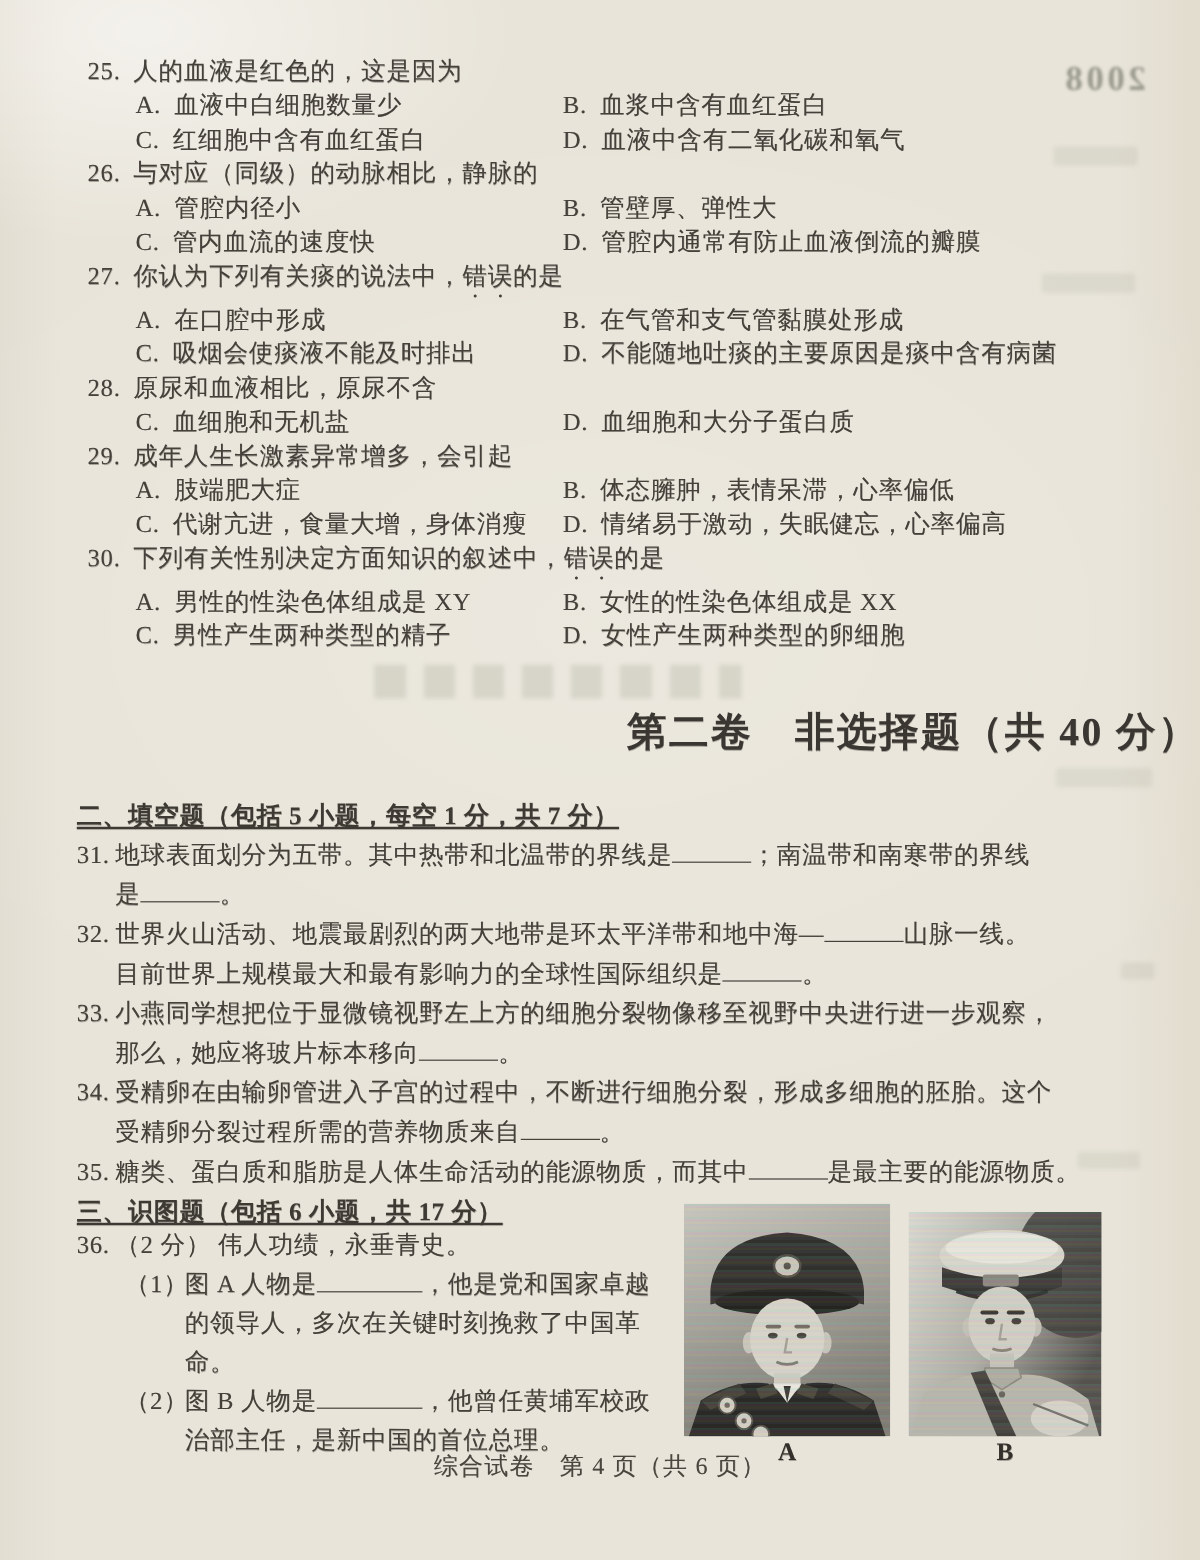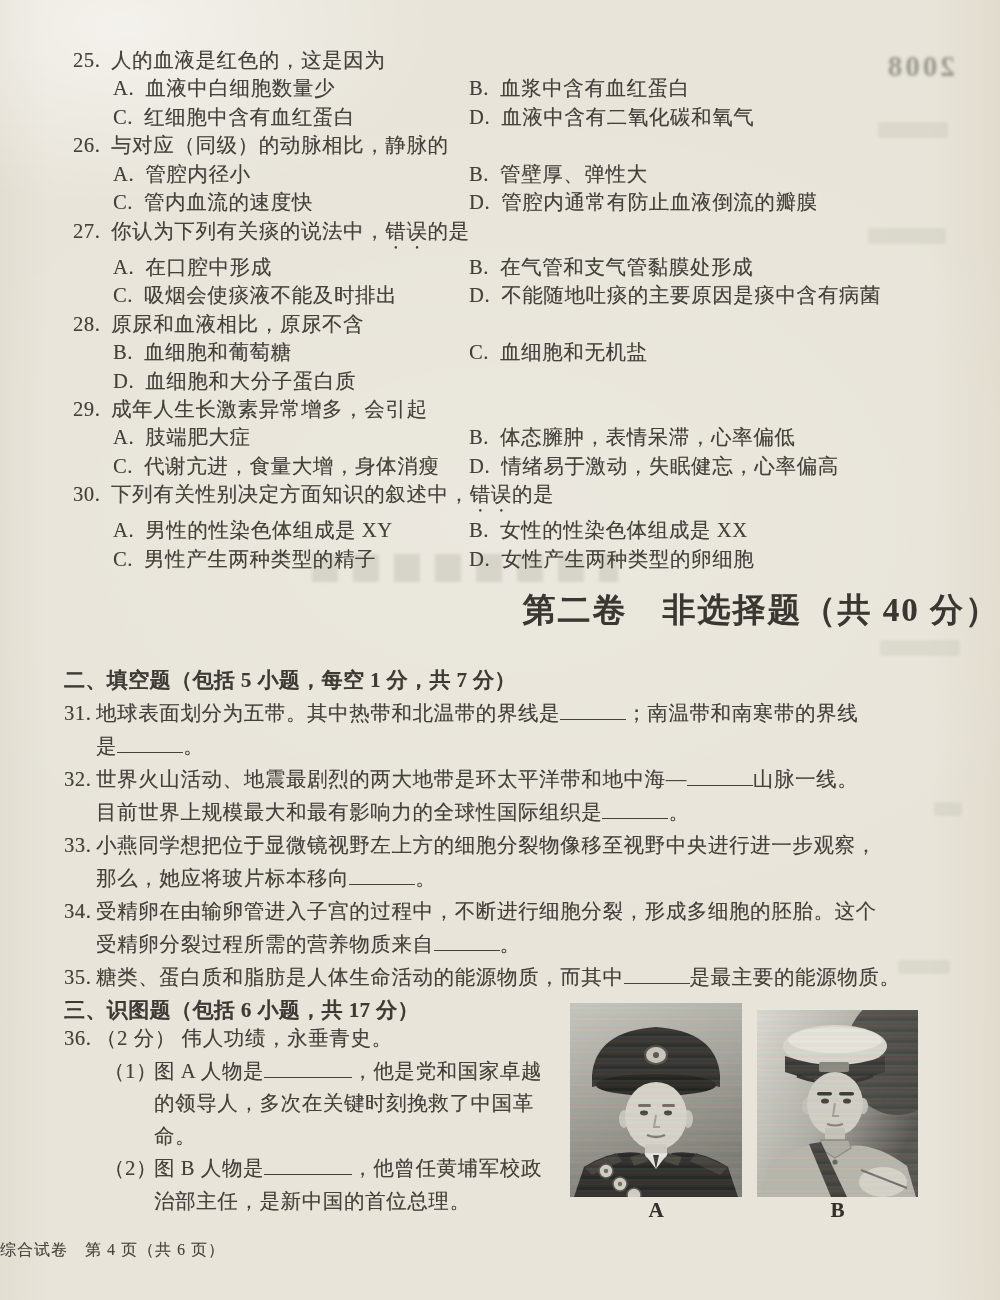--- a/index.html
+++ b/index.html
@@ -27,21 +27,21 @@
     text-emphasis:filled dot #44403a; -webkit-text-emphasis:filled dot #44403a;
     text-emphasis-position:under left; -webkit-text-emphasis-position:under;
   }
 
   
   .part2{position:absolute;top:588px;left:0;width:100%;margin:0;text-align:right;
     font-size:33px;font-weight:bold;color:#3a3732;letter-spacing:2px;}
 
   
   .fill{position:absolute;top:664px;left:64px;width:880px;font-size:20.5px;line-height:33px;letter-spacing:0.6px;}
-  .fheader{font-weight:bold;font-size:21px;letter-spacing:0.4px;color:#3d3a34;}
+  .fheader{font-weight:bold;font-size:21px;letter-spacing:0.4px;color:#3d3a34;text-decoration:underline;}
   .fq{display:flex;}
   .fn{flex:none;width:32px;}
   .fb{flex:1;min-width:0;}
   .blank{
     display:inline-block;width:66px;height:0.95em;
     border-bottom:1.6px solid #45423c;vertical-align:baseline;
   }
   .blank.wide{width:88px;}
 
   
@@ -59,22 +59,22 @@
       rgba(90,220,190,.10) 0 2px, rgba(230,120,220,.08) 2px 4px,
       rgba(235,225,110,.07) 4px 6px, rgba(120,160,235,.06) 6px 8px, transparent 8px 11px);
   }
   .photo-a{left:570px;top:1003px;width:172px;height:194px;}
   .photo-b{left:757px;top:1010px;width:161px;height:187px;}
   .photo-label{position:absolute;top:1198px;font-size:21px;font-weight:bold;color:#33302b;text-align:center;}
   .label-a{left:570px;width:172px;}
   .label-b{left:757px;width:161px;}
 
   
-  .footer{position:absolute;top:1240px;left:0;width:100%;
-    font-size:16px;letter-spacing:1px;color:#4a463f;}
+  .footer{position:absolute;top:1208px;left:0;width:100%;text-align:center;
+    font-size:20px;letter-spacing:1px;color:#4a463f;}
 
   
   .bleed-year{
     position:absolute;top:50px;left:740px;width:215px;text-align:left;
     transform:scaleX(-1);filter:blur(1.4px);
     font-size:29px;font-weight:bold;color:rgba(125,135,115,.32);letter-spacing:3px;
   }
   .bleed-blob{position:absolute;filter:blur(1.6px);pointer-events:none;}
   .bb-chars{background:repeating-linear-gradient(90deg, rgba(145,150,130,.22) 0 26px, transparent 26px 41px);}
   .bb-soft{background:rgba(145,150,130,.14);border-radius:3px;}
@@ -132,21 +132,20 @@
         <div class="ln"><span class="olabel">D.</span><span>不能随地吐痰的主要原因是痰中含有病菌</span></div>
       </div>
     </div>
 
     <div class="q">
       <div class="ln stem-row">
         <span class="qnum">28.</span>
         <span class="stem">原尿和血液相比，原尿不含</span>
       </div>
       <div class="opts">
-        <div class="ln"><span class="olabel">B.</span><span>血细胞和葡萄糖</span></div>
         <div class="ln"><span class="olabel">C.</span><span>血细胞和无机盐</span></div>
         <div class="ln"><span class="olabel">D.</span><span>血细胞和大分子蛋白质</span></div>
       </div>
     </div>
 
     <div class="q">
       <div class="ln stem-row">
         <span class="qnum">29.</span>
         <span class="stem">成年人生长激素异常增多，会引起</span>
       </div>

